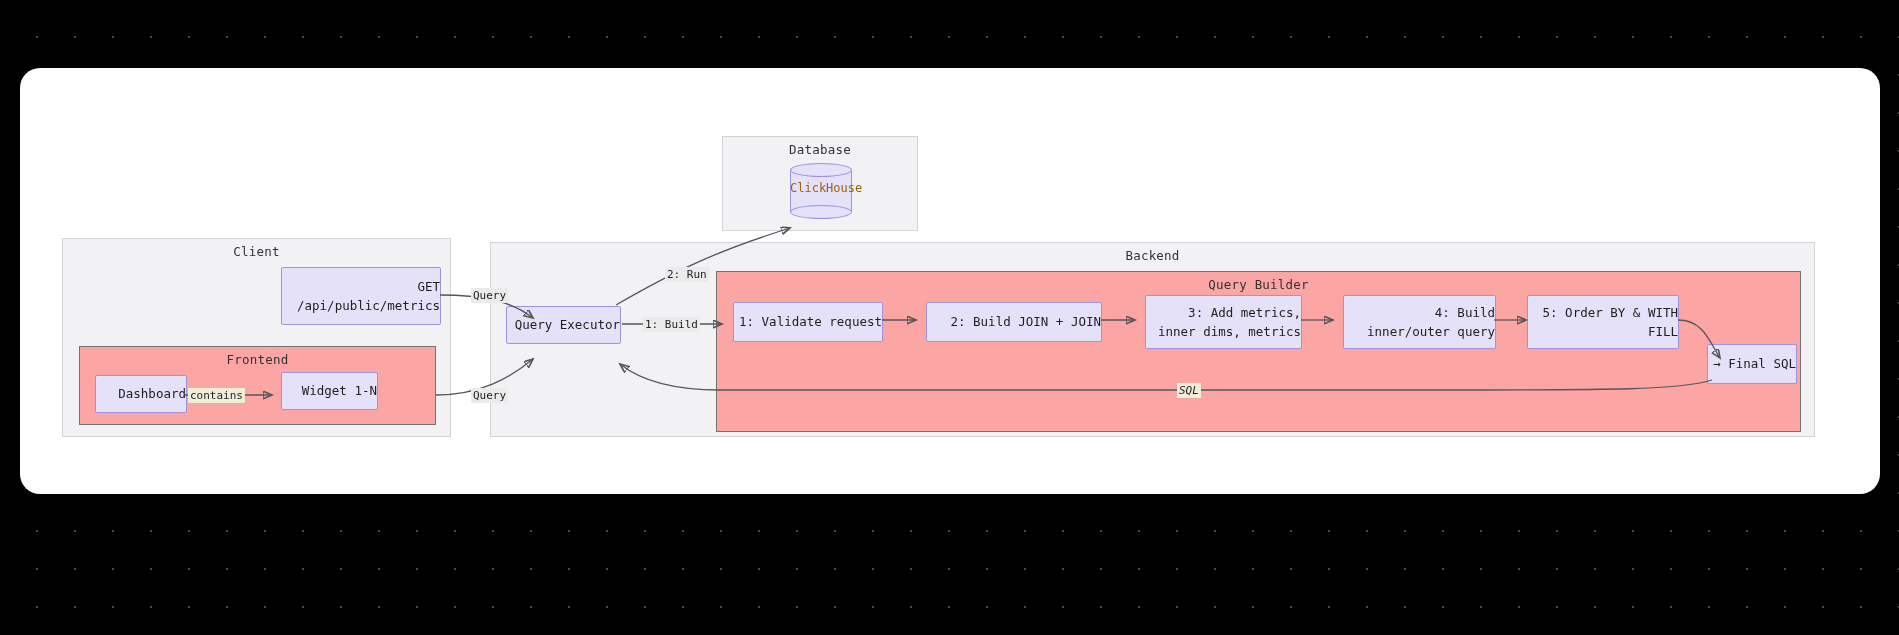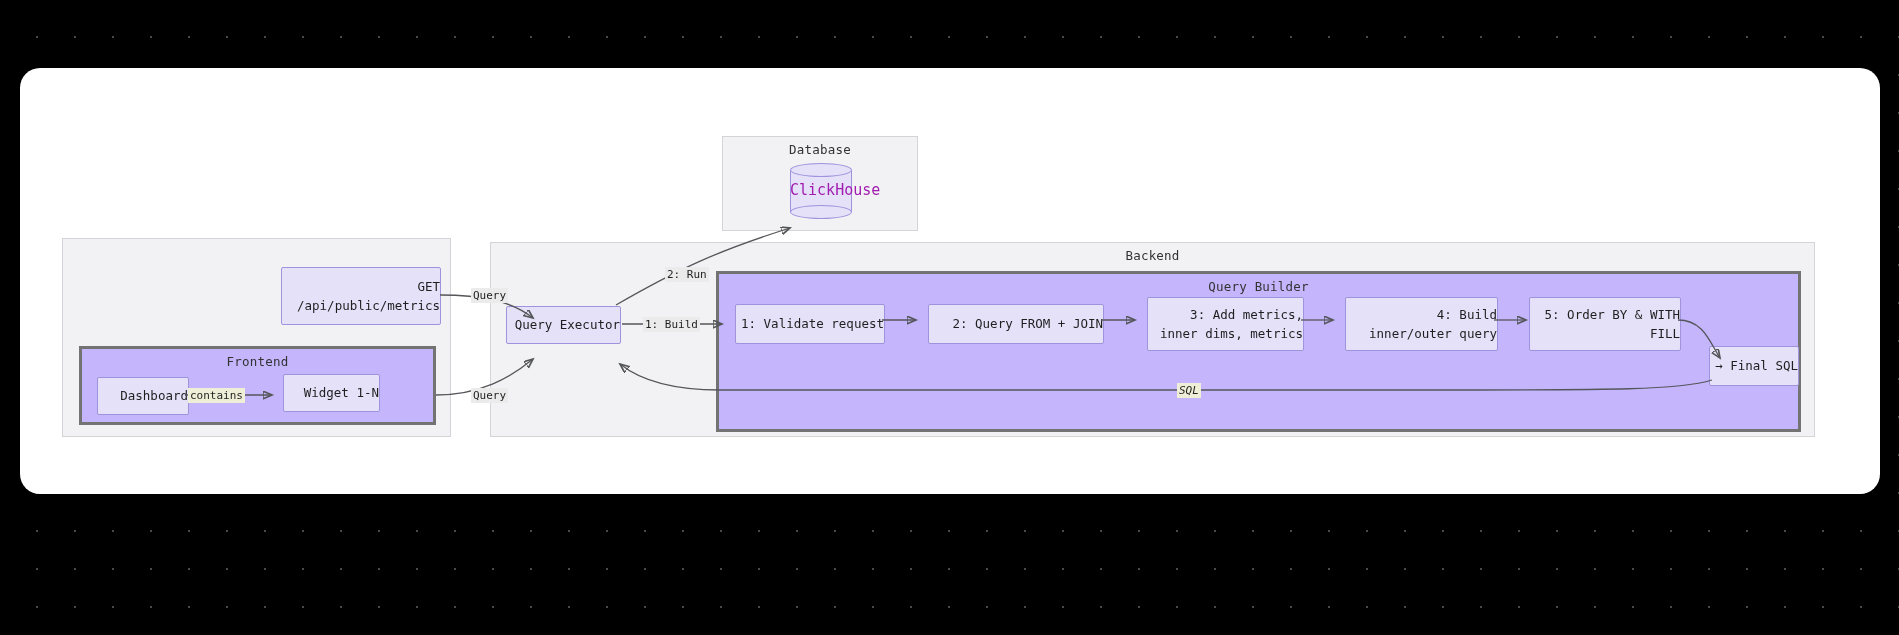--- a/index.html
+++ b/index.html
@@ -62,22 +62,22 @@
     top: 5px;
     left: 0;
     width: 100%;
     text-align: center;
     font-size: 12.5px;
     color: #333333;
     letter-spacing: .2px;
     white-space: nowrap;
   }
   .group.yellow {
-    background: #c4b5fd;
-    border: 3px solid #737373;
+    background: #fca5a5;
+    border: 1px solid #737373;
   }
 
   
   .node {
     position: absolute;
     background: #e4e1f8;
     border: 1px solid #9f93dd;
     border-radius: 2px;
     display: flex;
     flex-direction: column;
@@ -119,22 +119,22 @@
     width: 62px; height: 14px;
     background: #e4e1f8;
     border: 1px solid #9f93dd;
     border-radius: 50%;
   }
   .cylinder .cyl-label {
     position: absolute;
     left: 0; top: 18px;
     width: 62px;
     text-align: center;
-    font-size: 15px;
-    color: #a21caf;
+    font-size: 12px;
+    color: #a16207;
     z-index: 3;
     white-space: nowrap;
   }
 
   
   .edge-label {
     position: absolute;
     background: #ebebeb;
     color: #1f1f1f;
     font-size: 11px;
@@ -165,20 +165,21 @@
         <div class="group-title">Database</div>
         <div class="cylinder" style="left:67px; top:26px;">
           <div class="cyl-body"></div>
           <div class="cyl-bottom"></div>
           <div class="cyl-top"></div>
           <div class="cyl-label">ClickHouse</div>
         </div>
       </div>
 
       <div class="group" style="left:42px; top:170px; width:389px; height:199px;">
+        <div class="group-title">Client</div>
 
         <div class="node" style="left:218px; top:28px; width:160px; height:58px;">
           <span class="l1">GET</span>
           <span class="l2">/api/public/metrics</span>
         </div>
 
         <div class="group yellow" style="left:16px; top:107px; width:357px; height:79px;">
           <div class="group-title">Frontend</div>
 
           <div class="node" style="left:15px; top:28px; width:92px; height:38px;">
@@ -199,21 +200,21 @@
         </div>
 
         <div class="group yellow" style="left:225px; top:28px; width:1085px; height:161px;">
           <div class="group-title">Query Builder</div>
 
           <div class="node" style="left:16px; top:30px; width:150px; height:40px;">
             <span>1: Validate request</span>
           </div>
 
           <div class="node" style="left:209px; top:30px; width:176px; height:40px;">
-            <span>2: Query FROM + JOIN</span>
+            <span>2: Build JOIN + JOIN</span>
           </div>
 
           <div class="node" style="left:428px; top:23px; width:157px; height:54px;">
             <span class="l1">3: Add metrics,</span>
             <span class="l2">inner dims, metrics</span>
           </div>
 
           <div class="node" style="left:626px; top:23px; width:153px; height:54px;">
             <span class="l1">4: Build</span>
             <span class="l2">inner/outer query</span>

